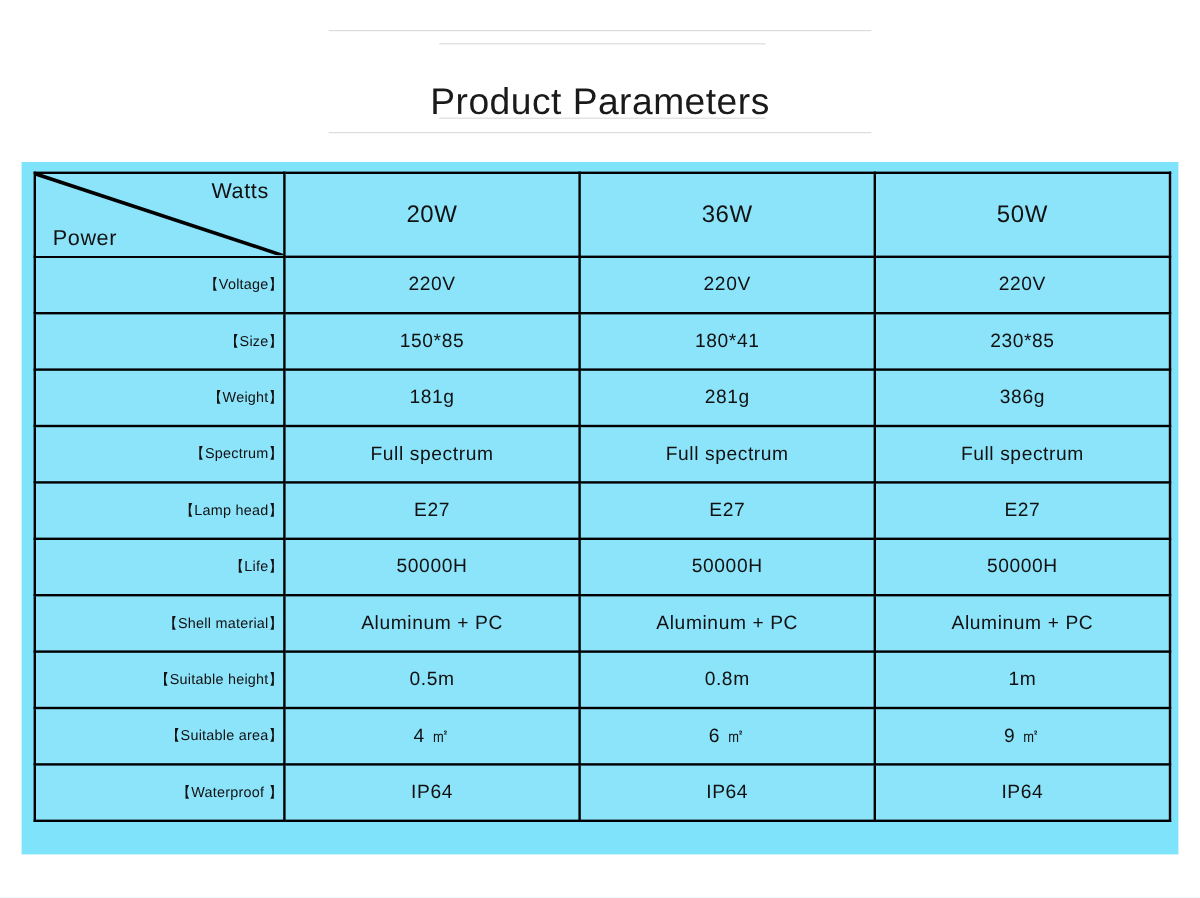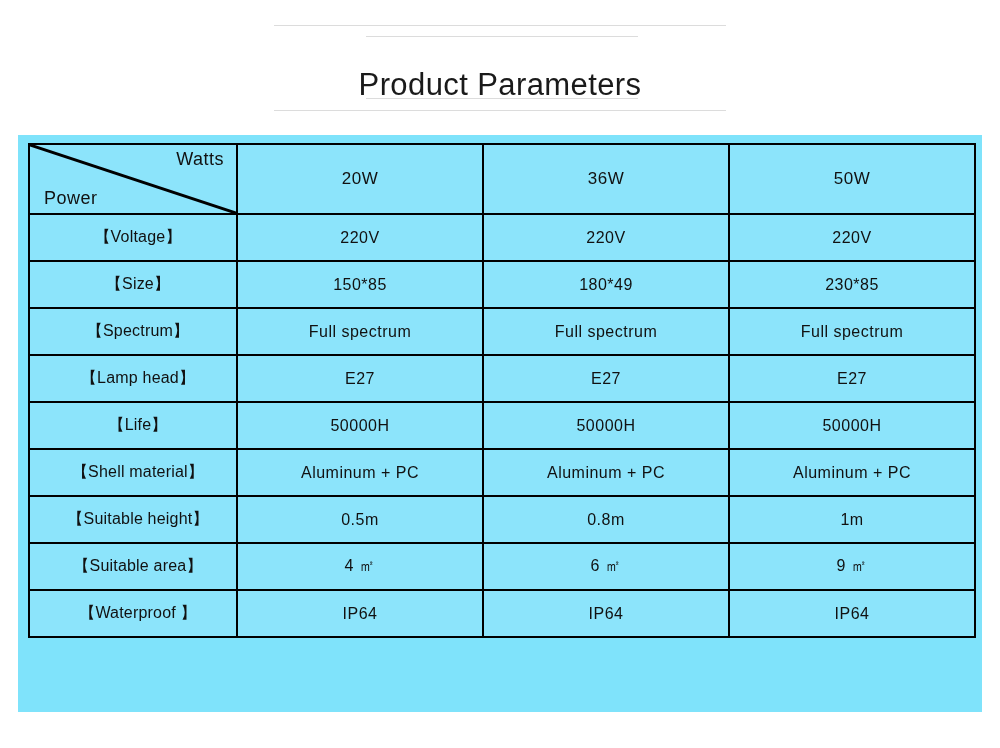--- a/index.html
+++ b/index.html
@@ -82,23 +82,23 @@
     vertical-align: middle;
     padding: 0;
     height: 45px;
     font-size: 16px;
     letter-spacing: 0.5px;
   }
   .col-label { width: 208px; }
   .col-data  { width: 246px; }
 
   td.label-cell {
-    text-align: center;
+    text-align: right;
     padding-left: 10px;
-    font-size: 16px;
+    font-size: 12px;
     letter-spacing: 0.2px;
   }
 
   
   td.corner-cell {
     position: relative;
     height: 68px;
     padding: 0;
     overflow: hidden;
   }
@@ -126,21 +126,21 @@
     position: absolute;
     bottom: 4px;
     left: 14px;
     font-size: 18px;
     letter-spacing: 0.5px;
     color: #111111;
   }
 
   td.header-val {
     height: 68px;
-    font-size: 17px;
+    font-size: 20px;
   }
 
   .small-val { font-size: 14px; }
 </style>
 </head>
 <body>
 
 <div class="page">
 
   <div class="header">
@@ -179,24 +179,30 @@
         <tr>
           <td class="label-cell">【Voltage】</td>
           <td>220V</td>
           <td>220V</td>
           <td>220V</td>
         </tr>
 
         <tr>
           <td class="label-cell">【Size】</td>
           <td>150*85</td>
-          <td>180*49</td>
+          <td>180*41</td>
           <td>230*85</td>
         </tr>
 
+        <tr>
+          <td class="label-cell">【Weight】</td>
+          <td>181g</td>
+          <td>281g</td>
+          <td>386g</td>
+        </tr>
 
         <tr>
           <td class="label-cell">【Spectrum】</td>
           <td>Full spectrum</td>
           <td>Full spectrum</td>
           <td>Full spectrum</td>
         </tr>
 
         <tr>
           <td class="label-cell">【Lamp head】</td>

